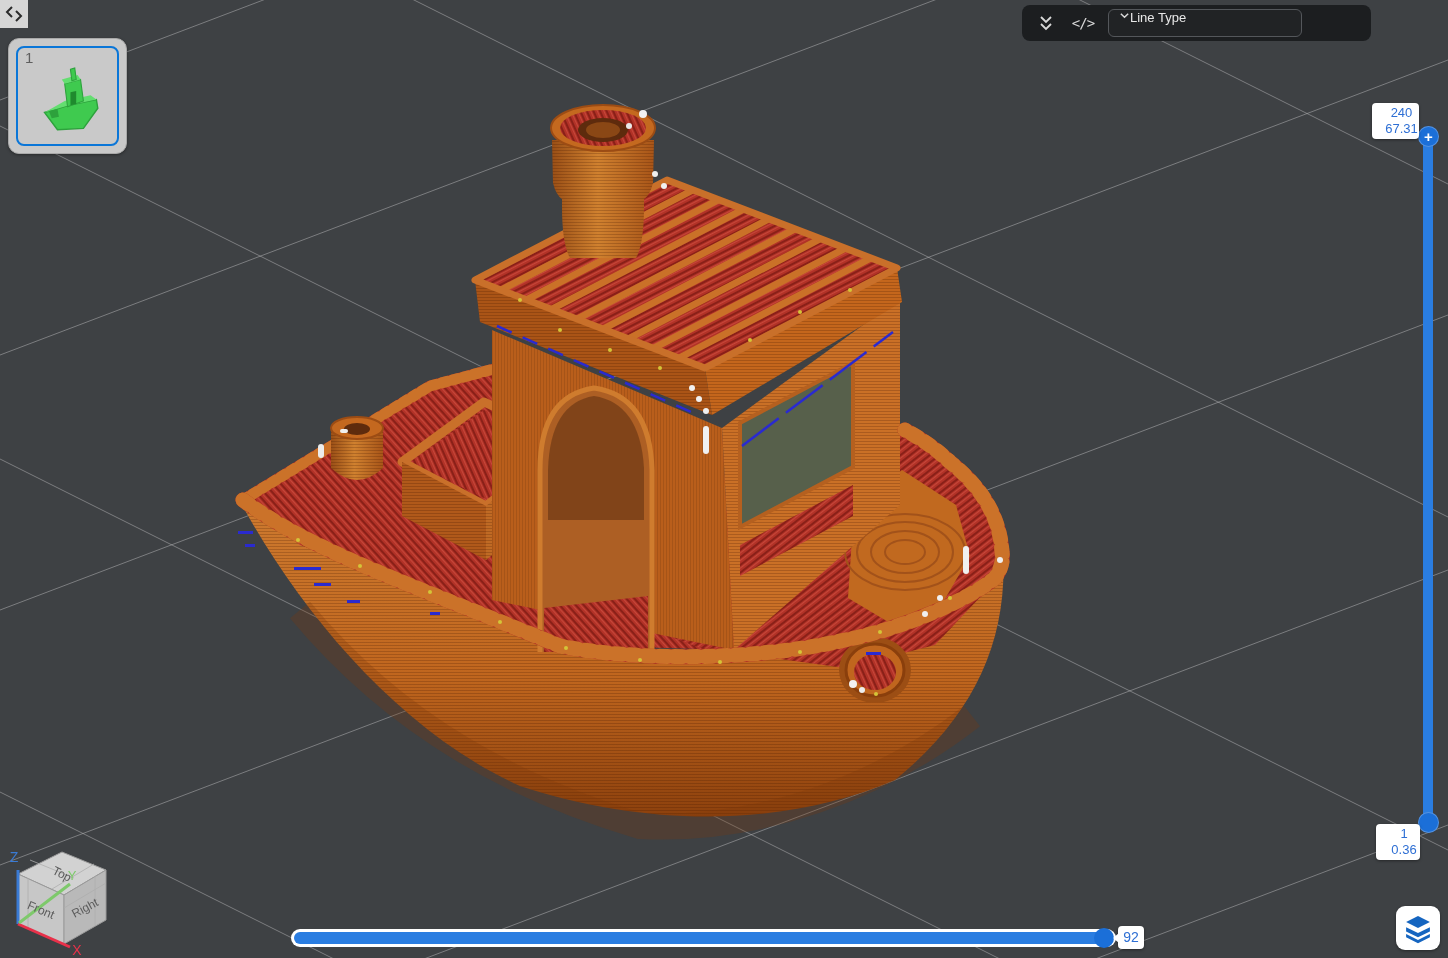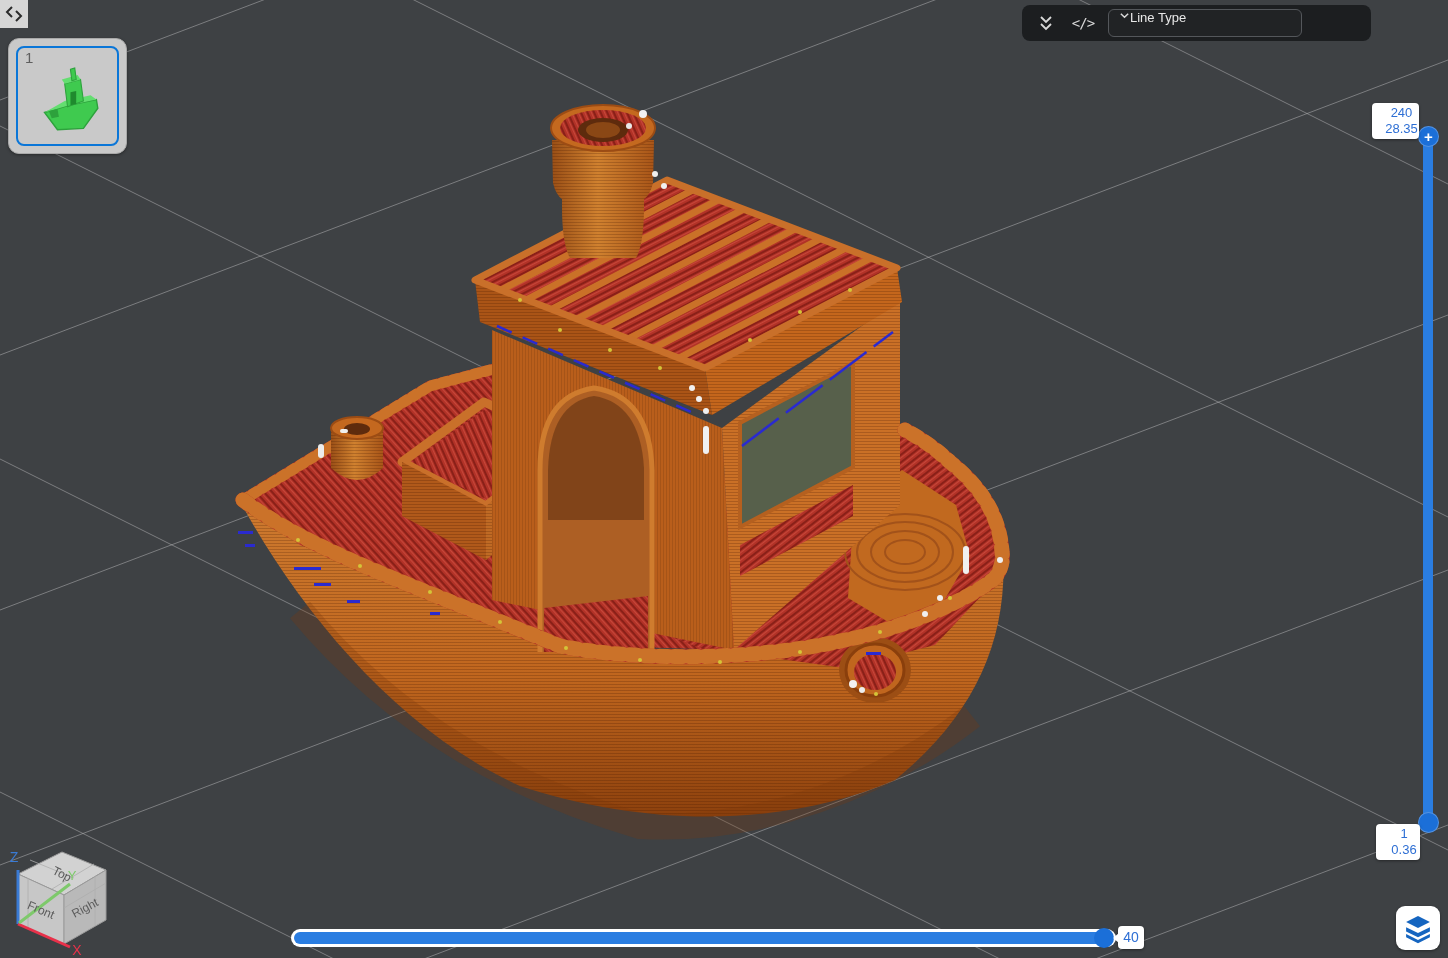--- a/index.html
+++ b/index.html
@@ -326,38 +326,38 @@
     <div class="tb-select">
       <svg width="11" height="11" viewBox="0 0 12 12">
         <polyline points="2,4 6,8 10,4" fill="none" stroke="#d9d9d9" stroke-width="1.6"></polyline>
       </svg>
       <span>Line Type</span>
     </div>
   </div>
 
   <div class="tip v-top">
     <div>240</div>
-    <div>28.35</div>
+    <div>67.31</div>
   </div>
   <div class="vtrack"></div>
   <div class="vhandle top">
     <span>+</span>
   </div>
   <div class="vhandle bottom"></div>
   <div class="tip v-bottom">
     <div>1</div>
     <div>0.36</div>
   </div>
 
   <div class="htrack">
     <div class="hfill"></div>
   </div>
   <div class="hhandle"></div>
   <div class="tip h-val">
-    <span>40</span>
+    <span>92</span>
   </div>
 
   <svg class="navcube" width="140" height="118" viewBox="0 0 140 118">
     <polygon points="18,34 62,12 106,30 64,55" fill="#d2d2d2" stroke="#9a9a9a" stroke-width="1"></polygon>
     <polygon points="18,34 64,55 64,104 18,84" fill="#c7c7c7" stroke="#9a9a9a" stroke-width="1"></polygon>
     <polygon points="64,55 106,30 106,80 64,104" fill="#b9b9b9" stroke="#9a9a9a" stroke-width="1"></polygon>
     <g stroke="#adadad" stroke-width="0.8">
       <line x1="30" y1="20" x2="74" y2="38"></line>
         <line x1="94" y1="24" x2="52" y2="49"></line>
       <line x1="95" y1="36" x2="95" y2="86"></line>

